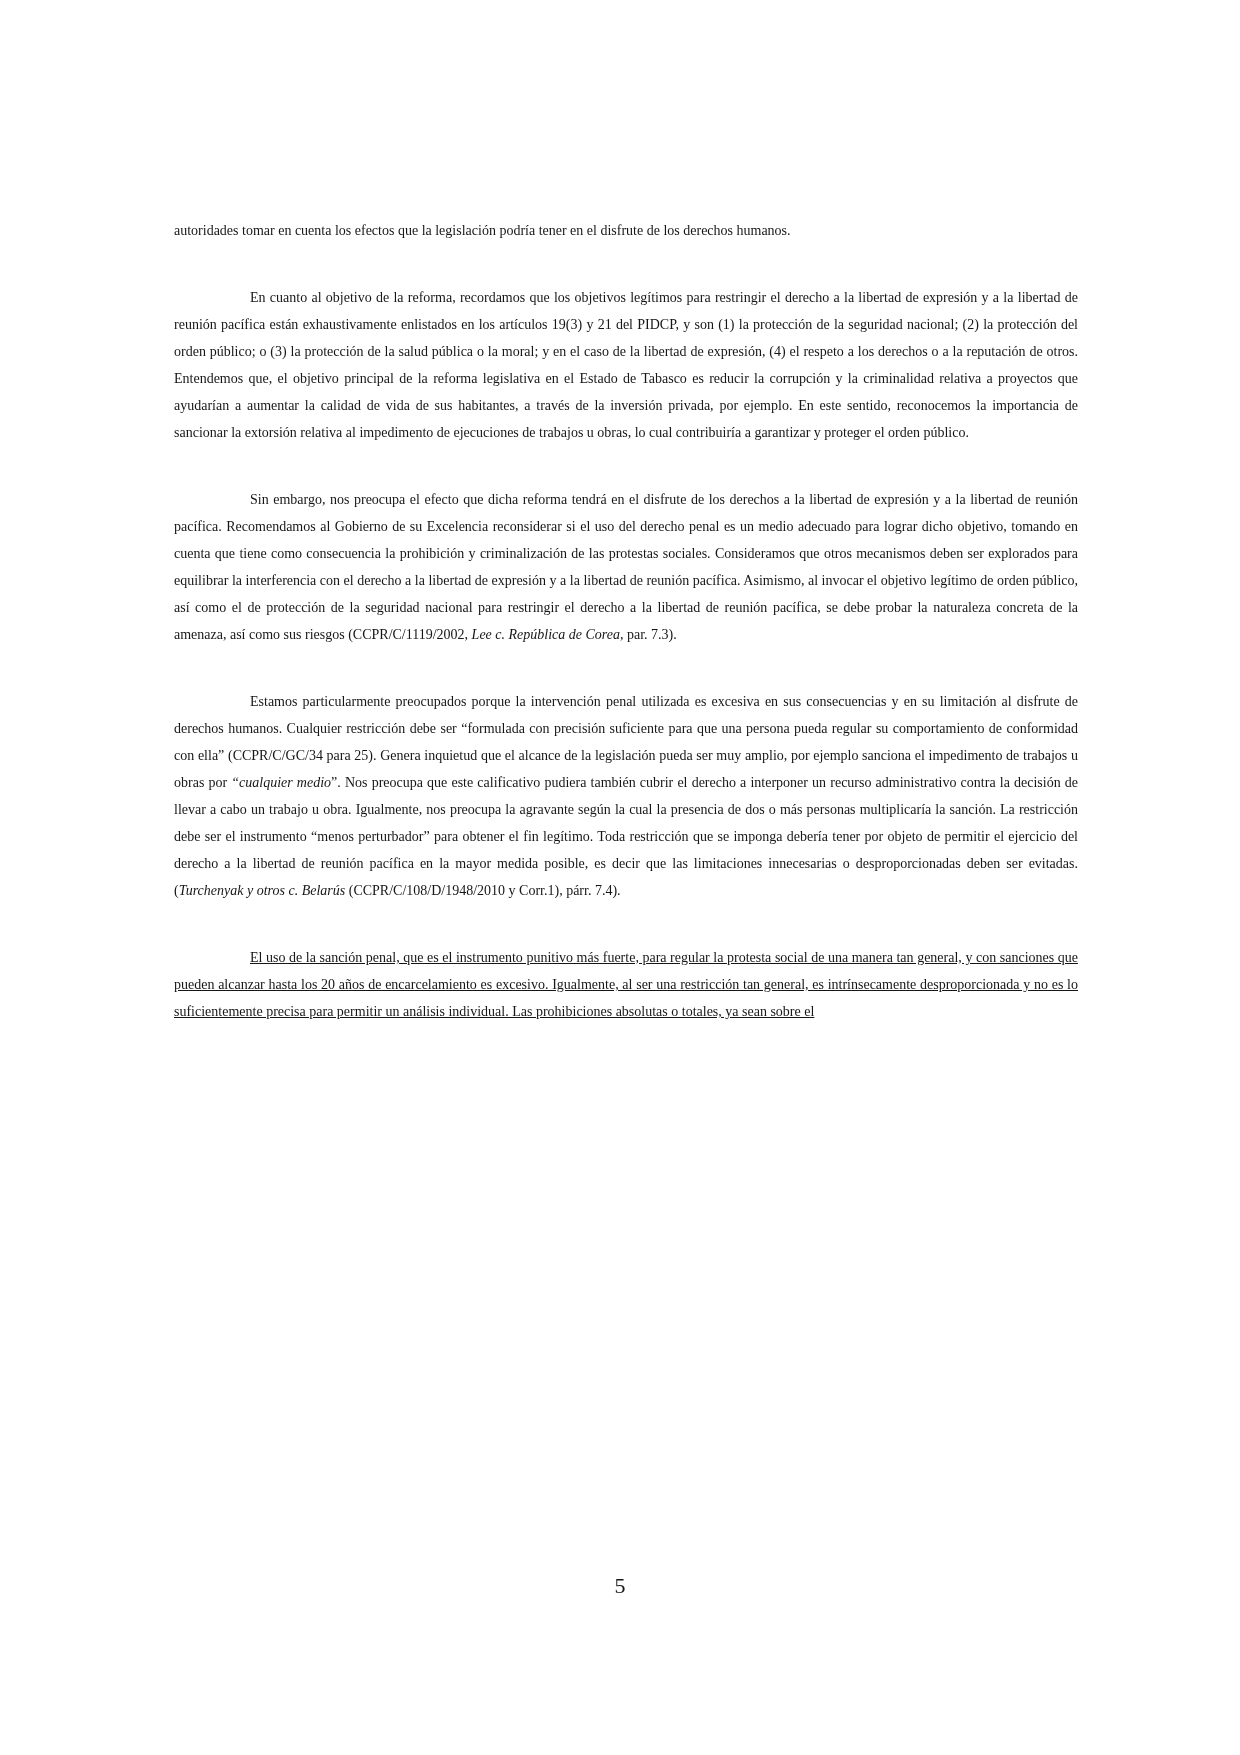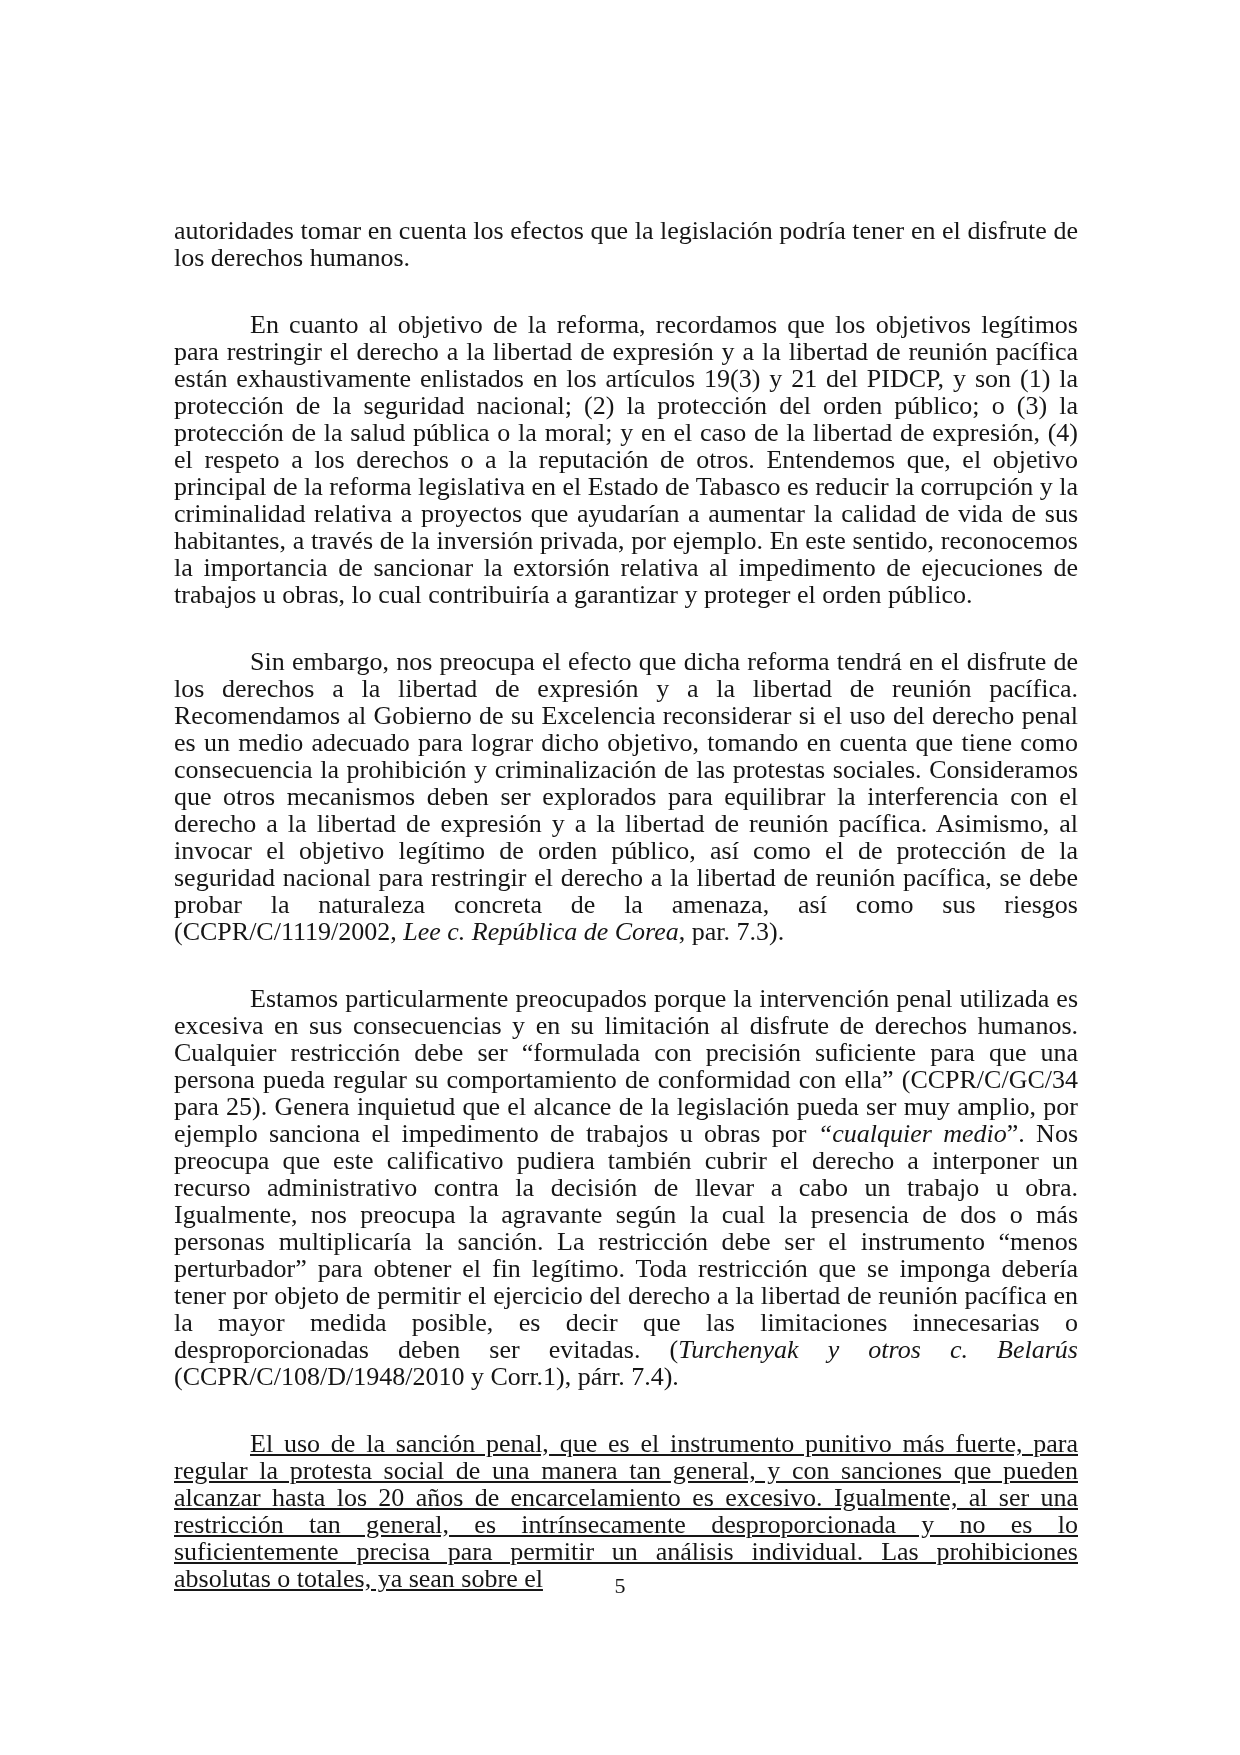--- a/index.html
+++ b/index.html
@@ -14,21 +14,21 @@
     background: #ffffff;
     overflow: hidden;
     font-family: "Liberation Serif", "DejaVu Serif", serif;
     color: #161616;
   }
   .doc-body {
     position: absolute;
     left: 174px;
     top: 217px;
     width: 904px;
-    font-size: 26px;
+    font-size: 14px;
     line-height: 27px;
     text-align: justify;
     hyphens: none;
   }
   .para {
     margin: 0 0 40px 0;
     padding: 0;
   }
   .para:last-child {
     margin-bottom: 0;

